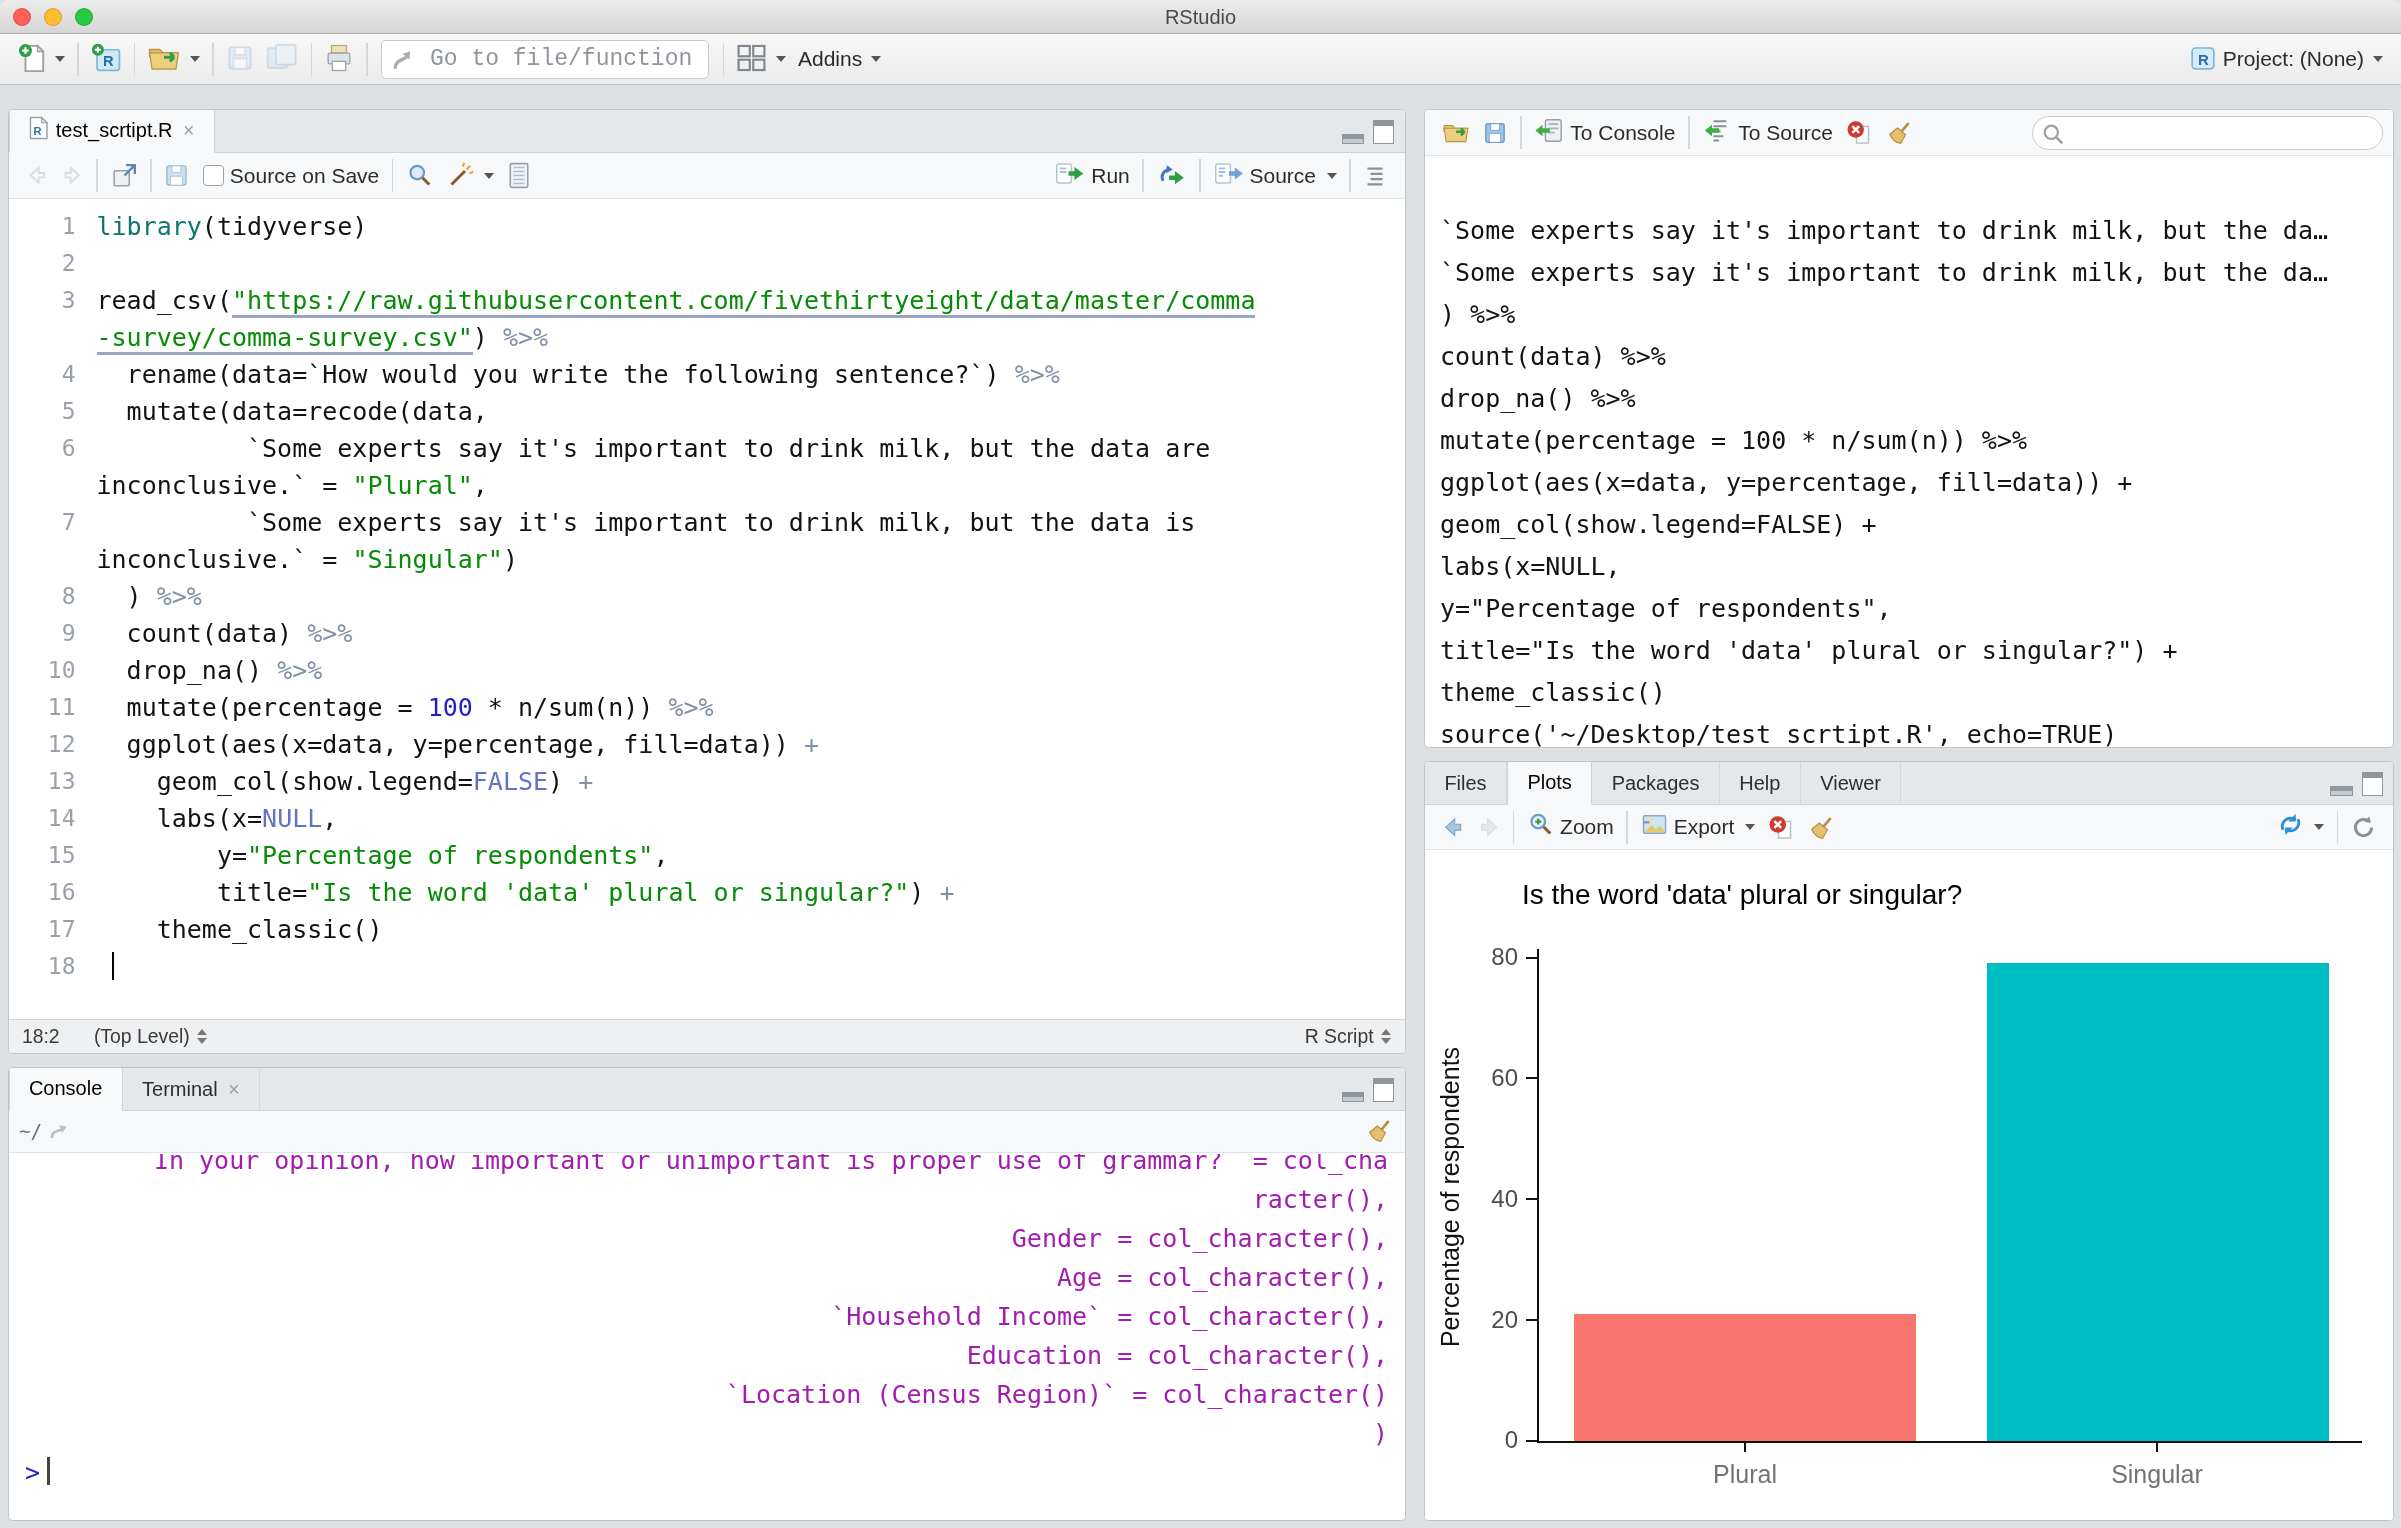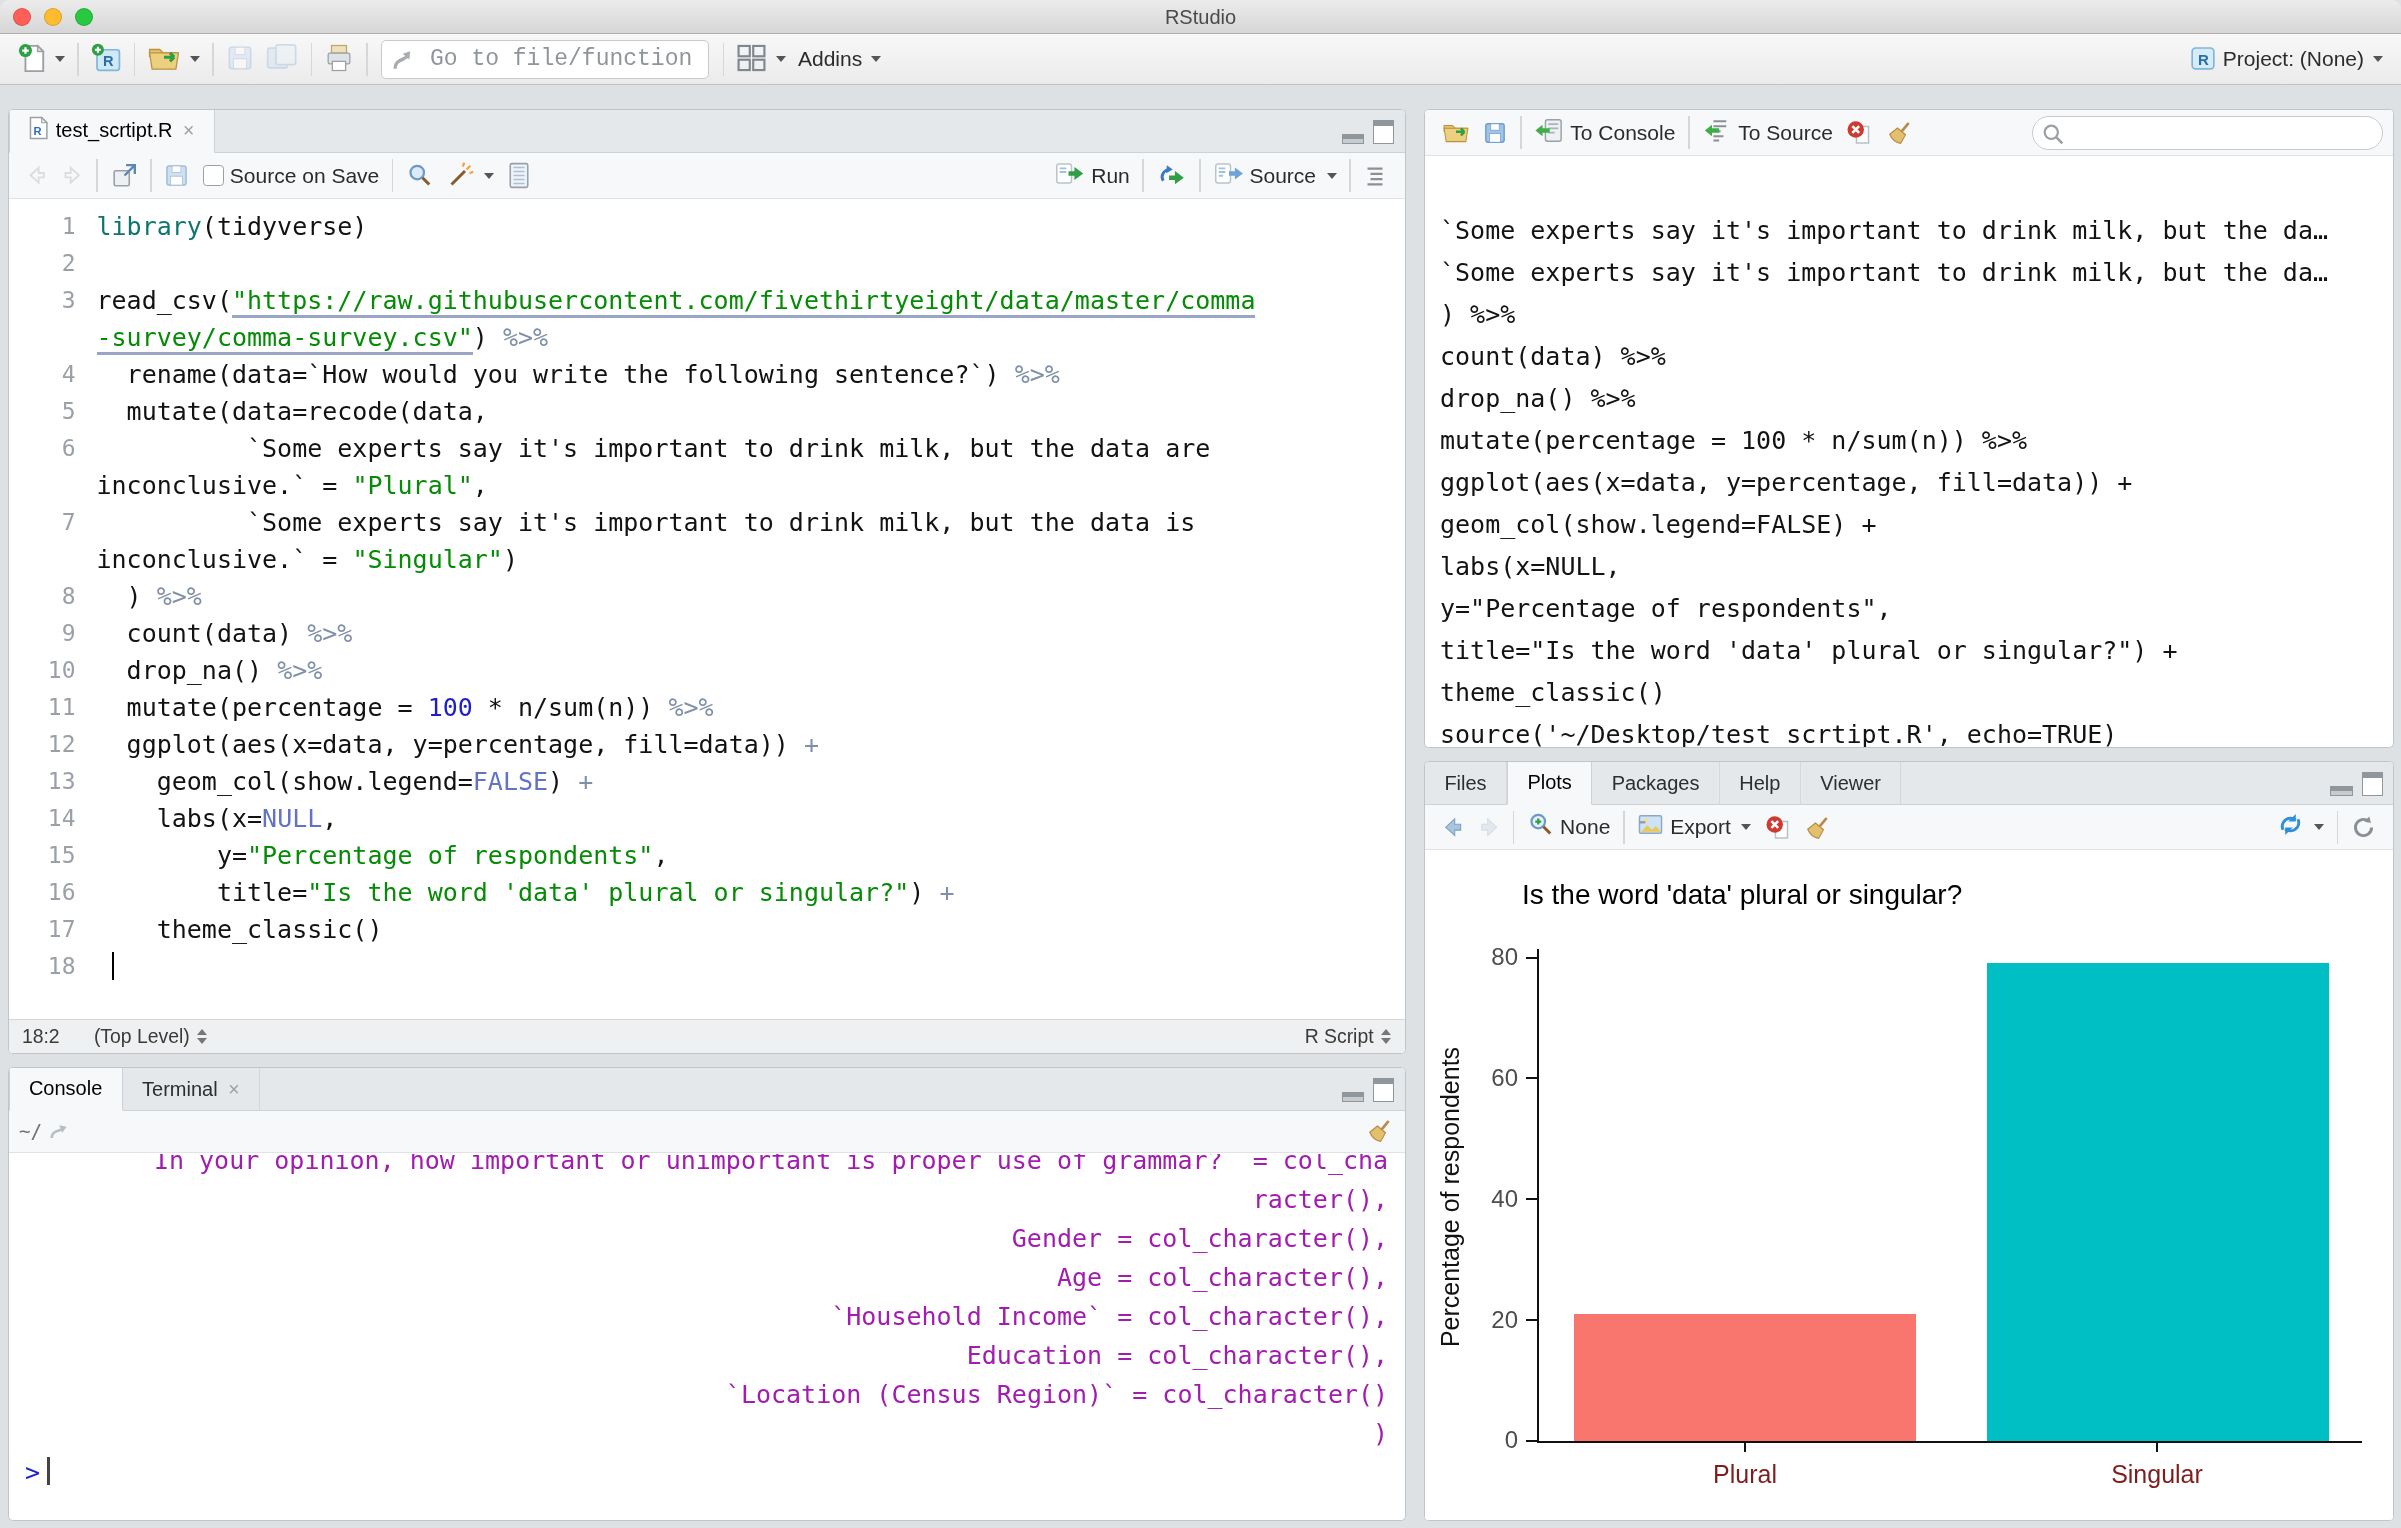--- a/index.html
+++ b/index.html
@@ -97,21 +97,21 @@
   .plot-content { position:absolute; left:0; right:0; top:90px; bottom:0; background:#fff; }
   .plot-title { position:absolute; left:97px; top:27px; font-size:28px; color:#000; }
   .ylab { position:absolute; left:25px; top:345px; transform:translate(-50%,-50%) rotate(-90deg);
     white-space:nowrap; font-size:25px; color:#111; }
   .plot-panel { position:absolute; left:112px; top:97px; width:825px; height:494px;
     border-left:2.2px solid #111; border-bottom:2.2px solid #111; }
   .bar { position:absolute; bottom:0; }
   .ytick-mark { position:absolute; left:-12.7px; width:10.4px; height:2.2px; background:#111; }
   .ytick-label { position:absolute; left:-84px; width:63px; text-align:right; font-size:24px; color:#4d4d4d; }
   .xtick-mark { position:absolute; width:2.2px; height:11.2px; background:#111; top:100%; }
-  .xtick-label { position:absolute; top:calc(100% + 19.4px); text-align:center; font-size:25px; color:#7f1d1d; }
+  .xtick-label { position:absolute; top:calc(100% + 19.4px); text-align:center; font-size:25px; color:#737373; }
 
   .icon { display:inline-block; }
   .dis { opacity:.45; }
 </style>
 </head>
 <body>
 
 <div class="titlebar">
   <div class="lights">
     <span class="light red"></span>
@@ -505,21 +505,21 @@
           <path d="M13 4l12 11-12 11v-7H5v-8h8z" fill="#c9d6e2" stroke="#aebfcd" stroke-width="1.5"></path>
         </svg>
       </div>
     <div class="sep"></div>
     <div class="ptb-item">
       <span class="icon"><svg width="27" height="27" viewBox="0 0 36 36">
             <circle cx="15" cy="14" r="9" fill="#eaf2fb" stroke="#6b9ac9" stroke-width="3"></circle>
             <path d="M15 10v8M11 14h8" stroke="#2f9e44" stroke-width="3"></path>
             <path d="M22 21l9 9" stroke="#8a5a2b" stroke-width="4"></path>
           </svg></span>
-      <span>None</span>
+      <span>Zoom</span>
     </div>
     <div class="sep"></div>
     <div class="ptb-item">
       <span class="icon"><svg width="27" height="25" viewBox="0 0 36 34">
             <rect x="3" y="5" width="30" height="24" rx="2" fill="#cfe3f7" stroke="#8fa8c0" stroke-width="2"></rect>
             <path d="M5 27l9-9 6 6 5-5 6 6v2H5z" fill="#e8c85a"></path>
             <circle cx="12" cy="12" r="3" fill="#f7e08a"></circle>
             <path d="M3 14h8" stroke="#8a9aaa" stroke-width="3"></path>
           </svg></span>
       <span>Export</span>

